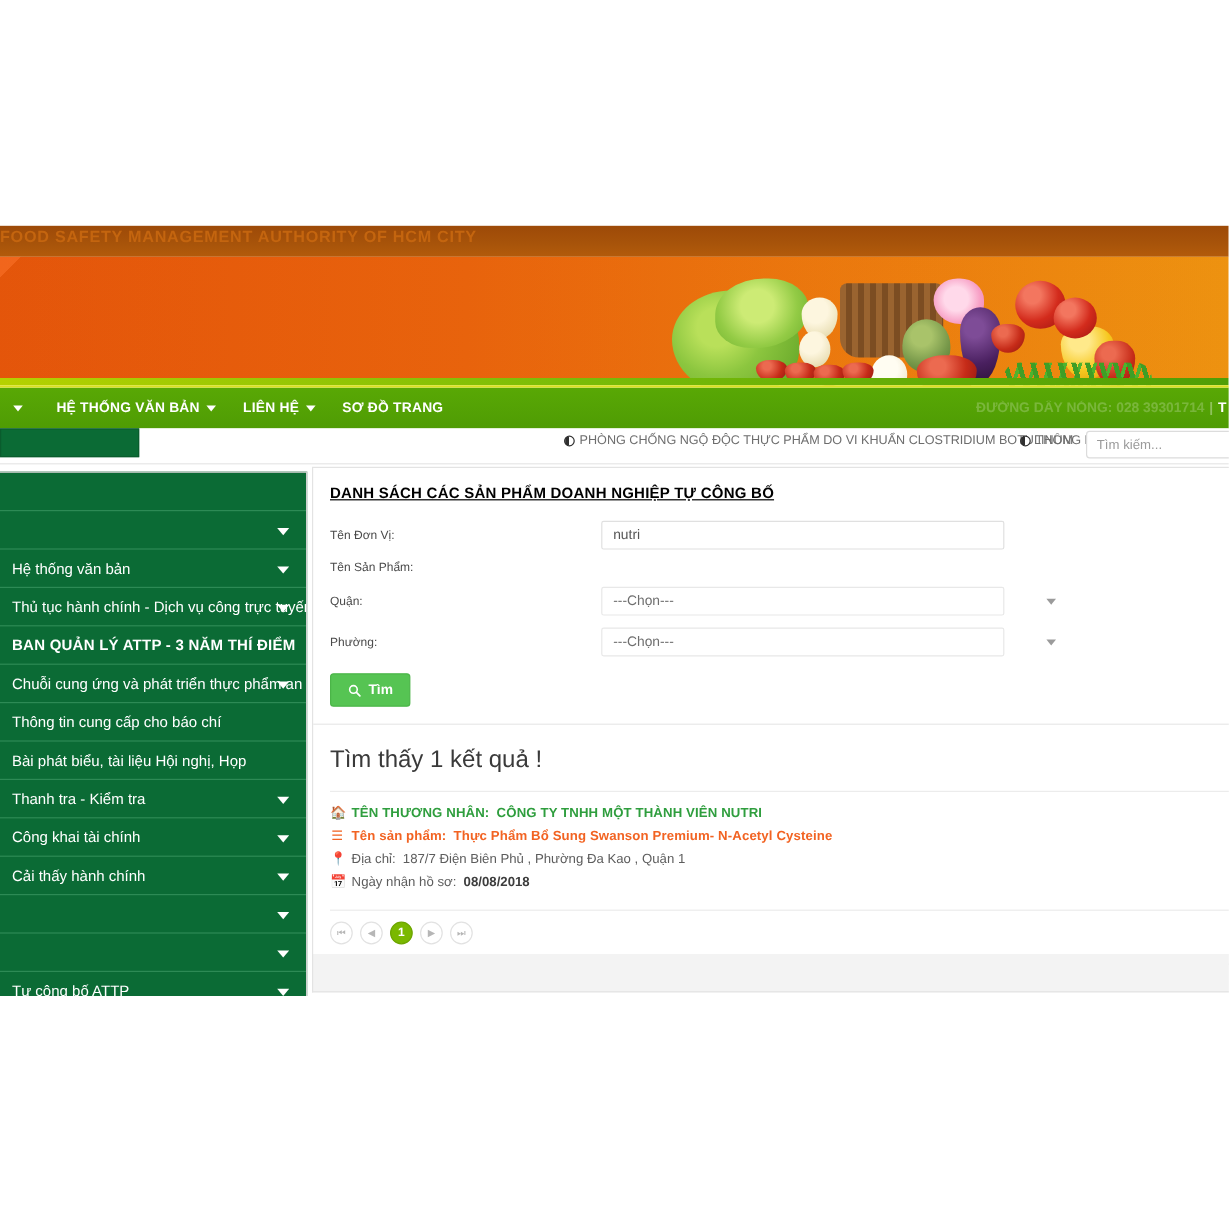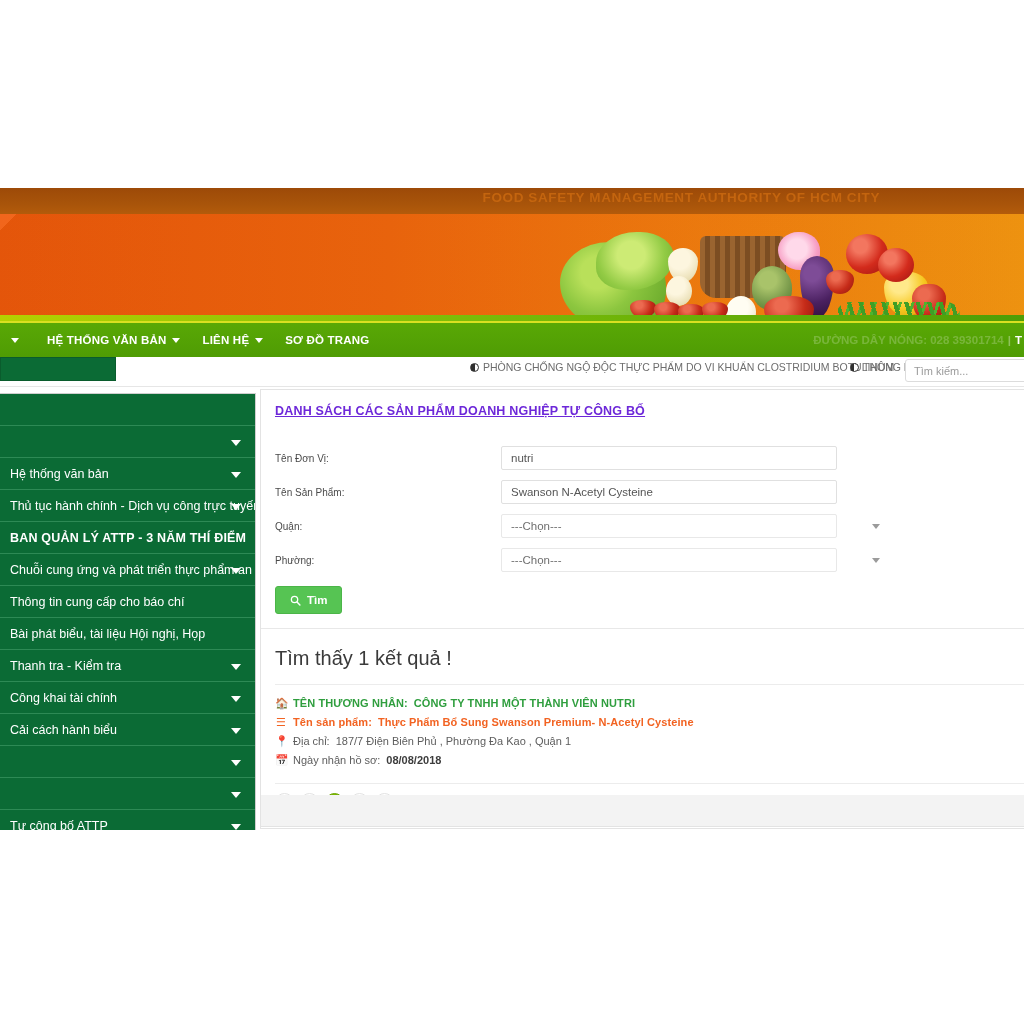--- a/index.html
+++ b/index.html
@@ -21,21 +21,21 @@
   .banner {
     position: absolute; left: 0; top: 188px; width: 1024px; height: 133px;
     overflow: hidden;
   }
   .banner-dark {
     position: absolute; left: 0; top: 0; width: 1024px; height: 26px;
     background: linear-gradient(180deg,#9d4a08 0%, #a8540a 60%, #b35b0b 100%);
   }
   .banner-title {
     position: absolute; left: 0; top: 2px; width: 880px;
-    text-align: right;
+    text-align: left;
     font-size: 13.5px; font-weight: bold; letter-spacing: .6px;
     color: #c4650f;
     white-space: nowrap;
     overflow: hidden;
   }
   .banner-body {
     position: absolute; left: 0; top: 26px; width: 1024px; height: 101px;
     background:
       linear-gradient(135deg, rgba(255,255,255,.07) 0 12px, rgba(0,0,0,.05) 12px 26px),
       linear-gradient(90deg, #f05a0b 0%, #f4680d 38%, #f8820f 72%, #fa9a11 100%);
@@ -179,22 +179,22 @@
     border-top: 6px solid #fff;
   }
 
   
   .content {
     position: absolute; left: 260px; top: 389px; width: 790px;
     background: #fff; border: 1px solid #e3e3e3;
     padding: 0 0 6px 0;
   }
   .content-title {
-    margin: 14px 0 16px 14px;
-    font-size: 12.5px; font-weight: bold; color: #6d28d9;
+    margin: 14px 0 4px 14px;
+    font-size: 12.5px; font-weight: bold; color: #000000;
     text-decoration: underline; letter-spacing: .2px;
     display: inline-block; cursor: pointer;
   }
 
   .form { margin: 12px 0 0 14px; }
   .form-row { display: flex; align-items: center; margin-bottom: 10px; }
   .form-label {
     width: 226px; font-size: 10px; color: #4a4a4a;
   }
   .form-control {
@@ -366,21 +366,21 @@
     </div>
     <div class="side-item">
       <span>Thanh tra - Kiểm tra</span>
       <span class="side-caret"></span>
     </div>
     <div class="side-item">
       <span>Công khai tài chính</span>
       <span class="side-caret"></span>
     </div>
     <div class="side-item">
-      <span>Cải cách hành biểu</span>
+      <span>Cải thấy hành chính</span>
       <span class="side-caret"></span>
     </div>
     <div class="side-item">
       <span></span>
       <span class="side-caret"></span>
     </div>
     <div class="side-item">
       <span></span>
       <span class="side-caret"></span>
     </div>
@@ -396,21 +396,20 @@
 
     <div class="form">
 
       <div class="form-row">
         <div class="form-label">Tên Đơn Vị:</div>
         <input class="form-control" type="text" value="nutri" style="">
       </div>
 
       <div class="form-row">
         <div class="form-label">Tên Sản Phẩm:</div>
-        <input class="form-control" type="text" value="Swanson N-Acetyl Cysteine" style="">
       </div>
 
       <div class="form-row">
         <div class="form-label">Quận:</div>
         <div class="select-wrap">
           <div class="select-text">---Chọn---</div>
           <span class="sel-caret"></span>
         </div>
       </div>
 

